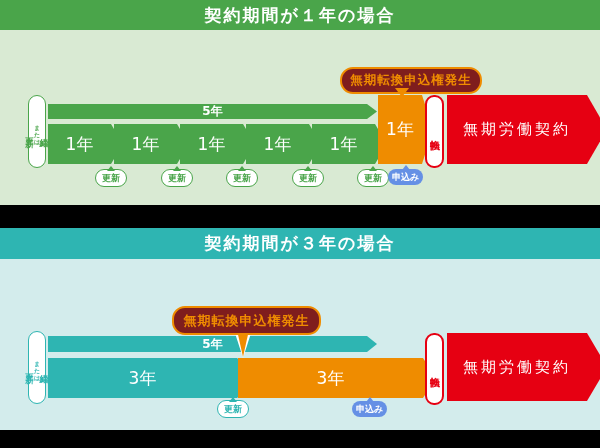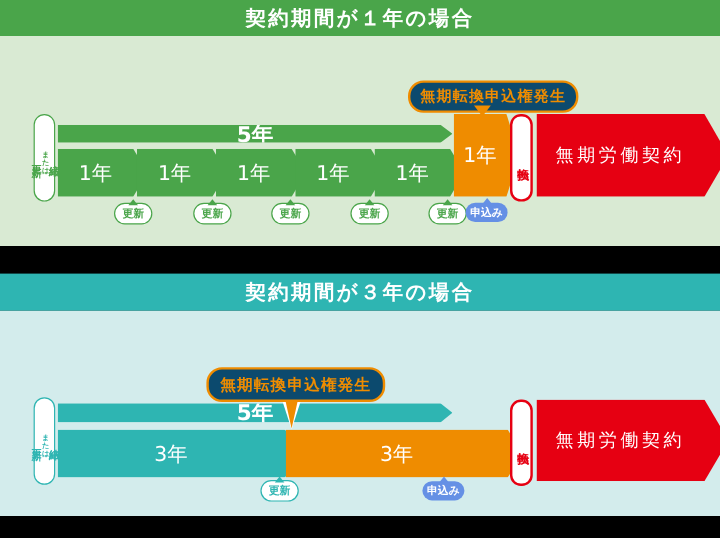--- a/index.html
+++ b/index.html
@@ -15,21 +15,21 @@
     color:#fff;font-weight:bold;font-size:17px;letter-spacing:2px;
   }
   .hdr-green{background:var(--green,#4aa54a);}
   .hdr-teal{background:var(--teal,#2eb5b2);}
   
   .body-green{background:var(--green_bg,#d9ead3);}
   .body-teal{background:var(--teal_bg,#d3ecec);}
   .intro{color:var(--text,#333);font-size:11.5px;font-weight:600;letter-spacing:.5px;white-space:nowrap;}
   
   .callout{
-    background:#0c4a6e;border:2px solid var(--orange,#ef8c00);border-radius:13px;
+    background:#7f1d1d;border:2px solid var(--orange,#ef8c00);border-radius:13px;
     color:var(--orange,#ef8c00);font-weight:bold;font-size:12.5px;letter-spacing:1px;
     display:flex;align-items:center;justify-content:center;white-space:nowrap;z-index:6;text-align:center;
   }
   .tri{width:0;height:0;}
   
   .vpill{
     background:#fff;border-radius:9px;display:flex;flex-direction:column;
     align-items:center;justify-content:center;writing-mode:vertical-rl;text-orientation:upright;
     font-weight:bold;line-height:1;z-index:2;
   }
@@ -46,21 +46,21 @@
   
   .arr{
     clip-path:polygon(0 0,calc(100% - var(--tip)) 0,100% 50%,calc(100% - var(--tip)) 100%,0 100%);
     display:flex;align-items:center;justify-content:center;
     color:#fff;white-space:nowrap;
   }
   .arr-green{background:var(--green,#4aa54a);}
   .arr-teal{background:var(--teal,#2eb5b2);}
   .arr-orange{background:var(--orange,#ef8c00);}
   .arr-red{background:var(--red,#e60012);}
-  .bar-label{font-size:18px;font-weight:bold;}
+  .bar-label{font-size:12px;font-weight:bold;}
   .yr-label{font-size:17px;font-weight:500;padding-right:var(--tip);}
   .result-label{font-size:15px;font-weight:500;letter-spacing:3px;padding-right:var(--tip);}
   
   .badge{
     border-radius:9px;display:flex;align-items:center;justify-content:center;
     font-size:9px;font-weight:bold;white-space:nowrap;z-index:4;
   }
   .badge::before{
     content:"";position:absolute;top:-4px;left:50%;margin-left:-4px;width:0;height:0;
     border-left:4px solid transparent;border-right:4px solid transparent;

